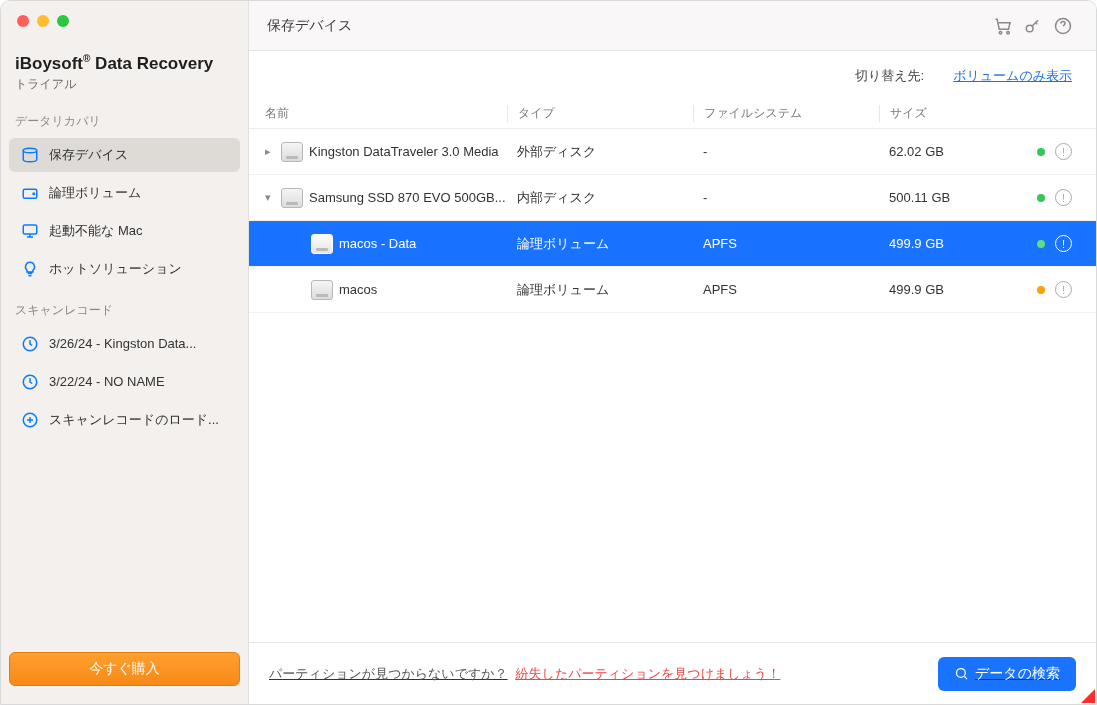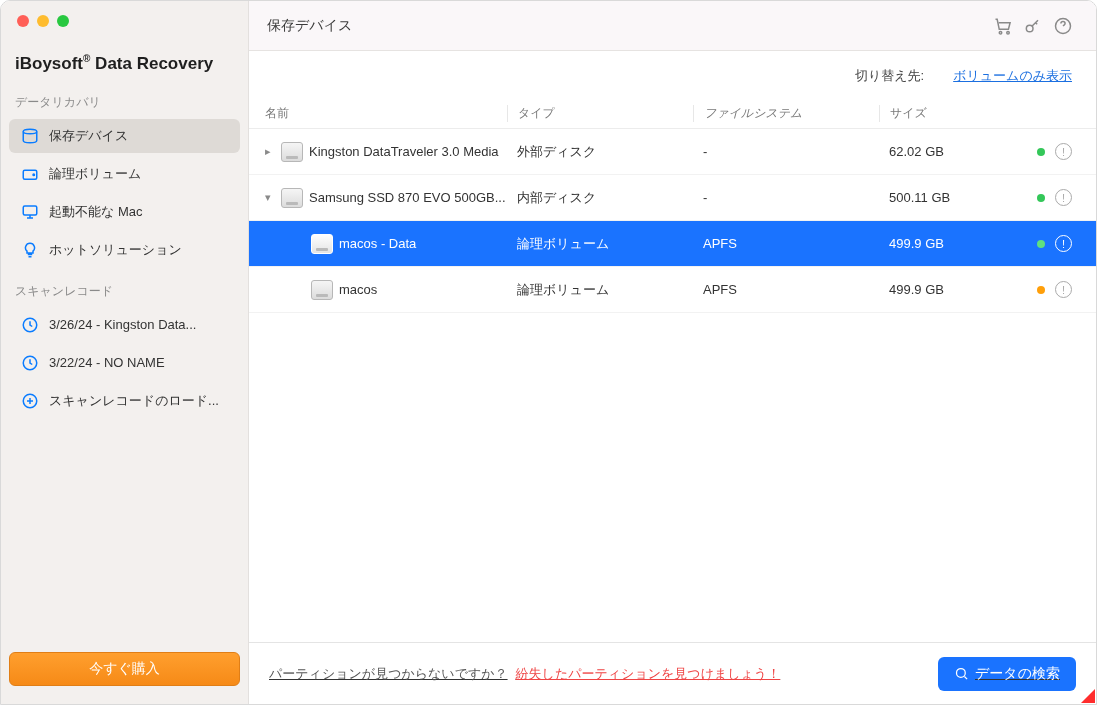--- a/index.html
+++ b/index.html
@@ -130,21 +130,21 @@
 .table-header {
   display: flex;
   align-items: center;
   font-size: 12px;
   color: #787878;
   padding: 6px 0;
   border-bottom: 1px solid #ececec;
 }
 .col-name { width: 258px; padding-left: 16px; border-left:none; }
 .col-type { width: 186px; }
-.col-fs   { width: 186px; font-style: italic; }
+.col-fs   { width: 186px; }
 .col-size { width: 138px; }
 .col-extra{ flex: 1; }
 .thcell { border-left: 1px solid #e7e7e7; padding-left:10px; }
 .table-body { flex:1; overflow:auto; }
 .row {
   display: flex;
   align-items: center;
   height: 46px;
   font-size: 13px;
   color: #333;
@@ -246,20 +246,21 @@
 <div class="window rel">
 
   <div class="sidebar">
     <div class="traffic">
       <div class="dot red"></div>
       <div class="dot yellow"></div>
       <div class="dot green"></div>
     </div>
     <div class="branding">
       <div class="app-title">iBoysoft<sup>®</sup> Data Recovery</div>
+      <div class="trial">トライアル</div>
     </div>
 
     <div class="section-label">データリカバリ</div>
 
     <div class="nav-item active">
       <span class="nav-icon">
         <svg width="18" height="18" viewBox="0 0 24 24" fill="none" stroke="#0a7cff" stroke-width="2">
             <ellipse cx="12" cy="6" rx="9" ry="3"></ellipse>
             <path d="M3 6v12c0 1.66 4 3 9 3s9-1.34 9-3V6"></path>
           </svg>

